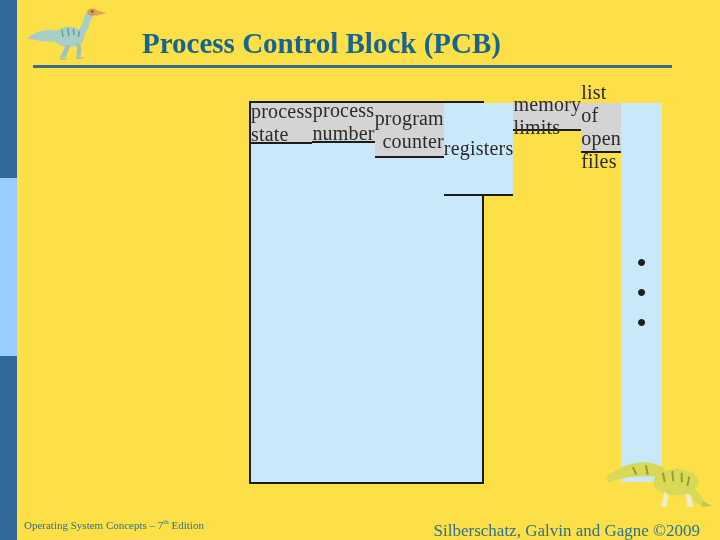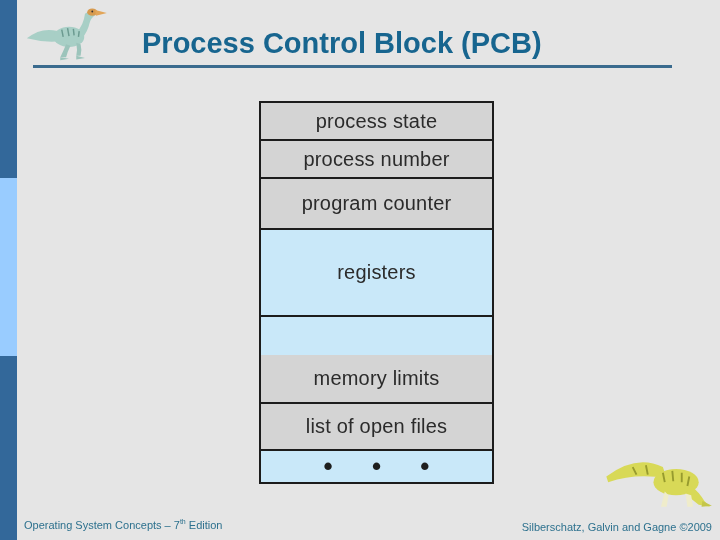--- a/index.html
+++ b/index.html
@@ -1,21 +1,21 @@
 <!DOCTYPE html>
 <html style="--sidebar_dark: #33689a; --sidebar_light: #99ccff; --title_text: #17658f; --underline: #3a6b8e; --row_gray: #d4d4d4; --row_blue: #c9e8f9; --table_border: #1c1c1c; --table_text: #2b2b2b; --footer_text: #2d718e;"><head>
 <meta charset="utf-8">
 <style>
   html,body{margin:0;padding:0;background:#ffffff;}
   .slide{
     position:relative;
     width:720px;height:540px;
-    background:#e5e5e5;
+    background:#fde047;
     overflow:hidden;
-    font-family:Liberation Sans, sans-serif;
+    font-family:Liberation Serif, serif;
   }
   
   .sidebar{position:absolute;left:0;top:0;width:17px;height:540px;}
   .sidebar .seg{position:absolute;left:0;width:17px;}
   .seg-top{top:0;height:178px;background:var(--sidebar_dark);}
   .seg-mid{top:178px;height:178px;background:var(--sidebar_light);}
   .seg-bot{top:356px;height:184px;background:var(--sidebar_dark);}
 
   
   .title{
@@ -26,58 +26,58 @@
   }
   .title-rule{
     position:absolute;left:33px;top:65px;width:639px;height:3px;
     background:var(--underline);
   }
   .dino-top{position:absolute;left:24px;top:2px;width:90px;height:64px;}
   .dino-bottom{position:absolute;left:604px;top:452px;width:114px;height:66px;}
 
   
   .pcb-table{
-    position:absolute;left:259px;top:101px;width:235px;height:383px;
+    position:absolute;left:249px;top:101px;width:235px;height:383px;
     box-sizing:border-box;
     border:2px solid var(--table_border);
-    display:flex;flex-direction:column;
+    display:flex;flex-direction:row;
     background:var(--row_blue);
   }
   .pcb-row{
     box-sizing:border-box;
     display:flex;align-items:center;justify-content:center;
     font-size:20px;color:var(--table_text);
     border-bottom:2px solid var(--table_border);
     letter-spacing:0.2px;
   }
   .pcb-row.gray{background:var(--row_gray);}
   .pcb-row.blue{background:var(--row_blue);}
   .pcb-row:nth-child(1){height:41px;}
   .pcb-row:nth-child(2){height:40px;text-align:center;}
   .pcb-row:nth-child(3){height:55px;text-align:right;}
   .pcb-row:nth-child(4){height:93px;}
-  .pcb-row:nth-child(5){height:52px;margin-top:38px;}
+  .pcb-row:nth-child(5){height:28px;}
   .pcb-row:nth-child(6){height:50px;}
   .pcb-row:nth-child(7){flex:1;border-bottom:none;
     font-size:26px;font-weight:bold;letter-spacing:16px;
     padding-left:16px;color:#1e1e1e;}
 
   
   .footer-left{
     position:absolute;left:24px;top:518px;
     font-size:11px;color:var(--footer_text);white-space:nowrap;
   }
   .footer-left sup{font-size:7px;vertical-align:super;}
   .footer-center{
     position:absolute;left:0;top:547px;width:720px;text-align:center;
     font-size:11px;color:var(--footer_text);
   }
   .footer-right{
-    position:absolute;right:8px;top:521px;
-    font-size:11px;color:var(--footer_text);white-space:nowrap;
+    position:absolute;right:20px;top:521px;
+    font-size:17px;color:var(--footer_text);white-space:nowrap;
   }
 </style>
 </head>
 <body>
 
 <div class="slide">
 
   <div class="sidebar">
     <div class="seg seg-top"></div>
     <div class="seg seg-mid"></div>

